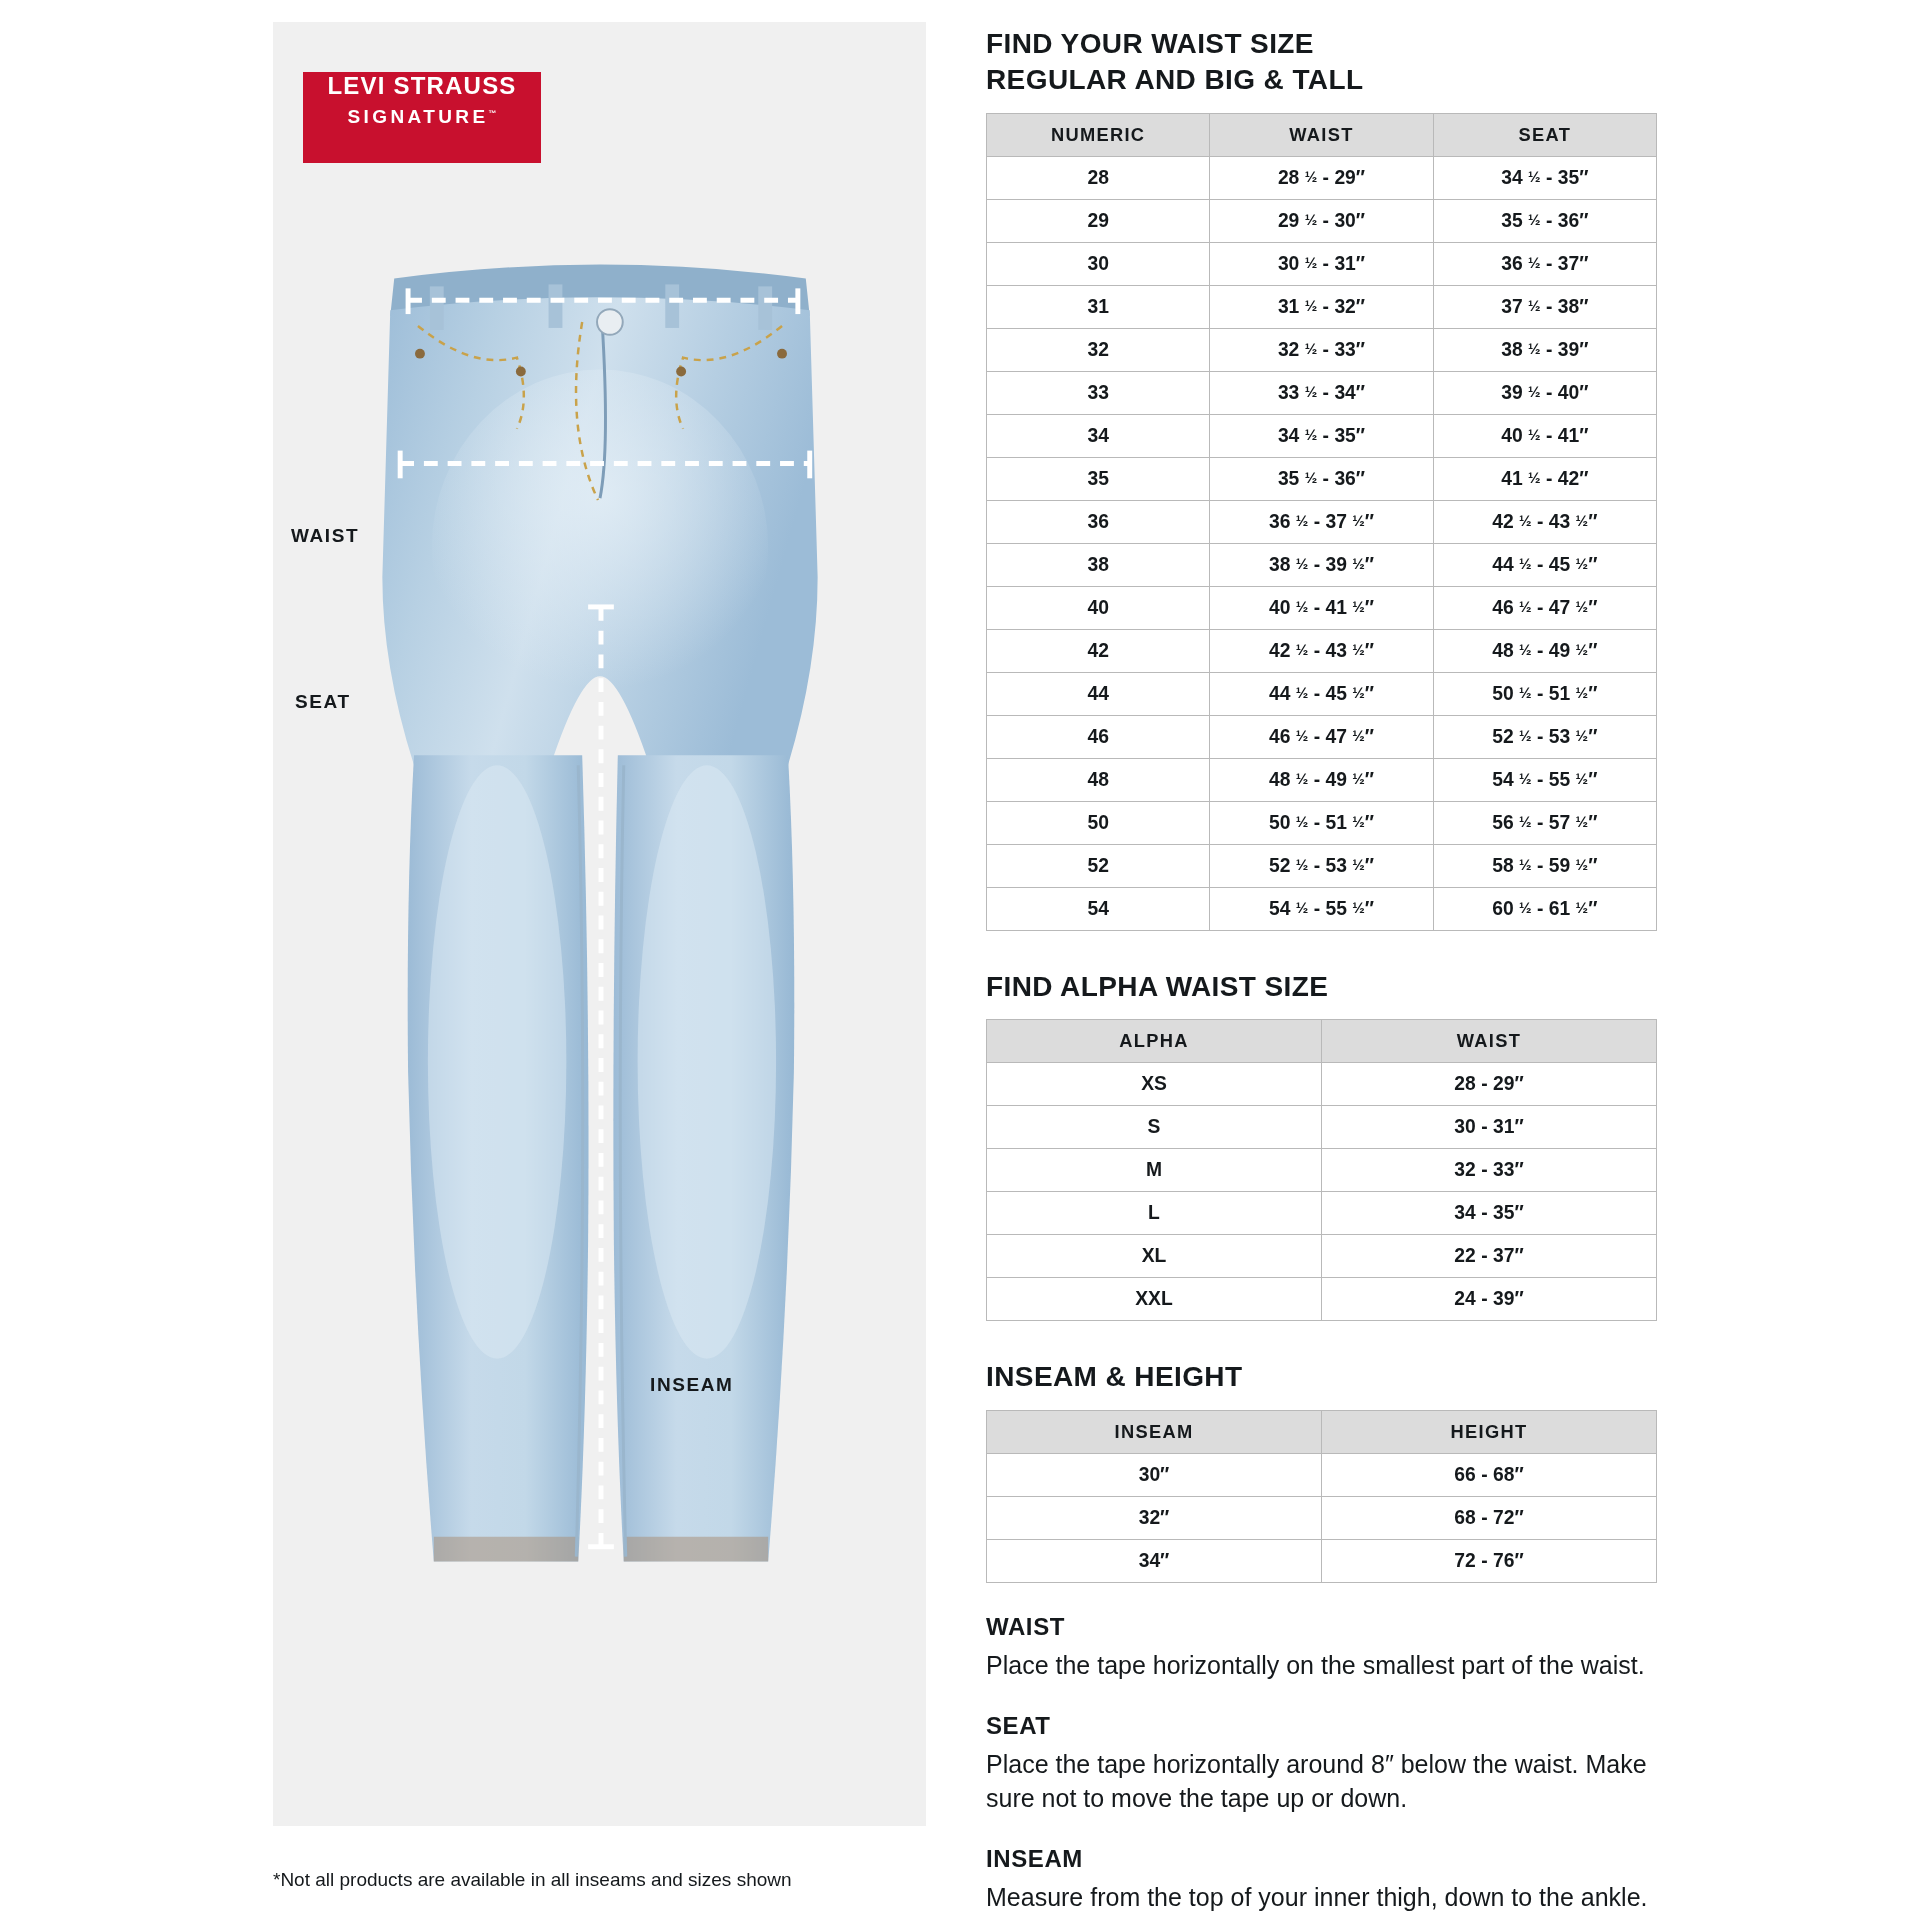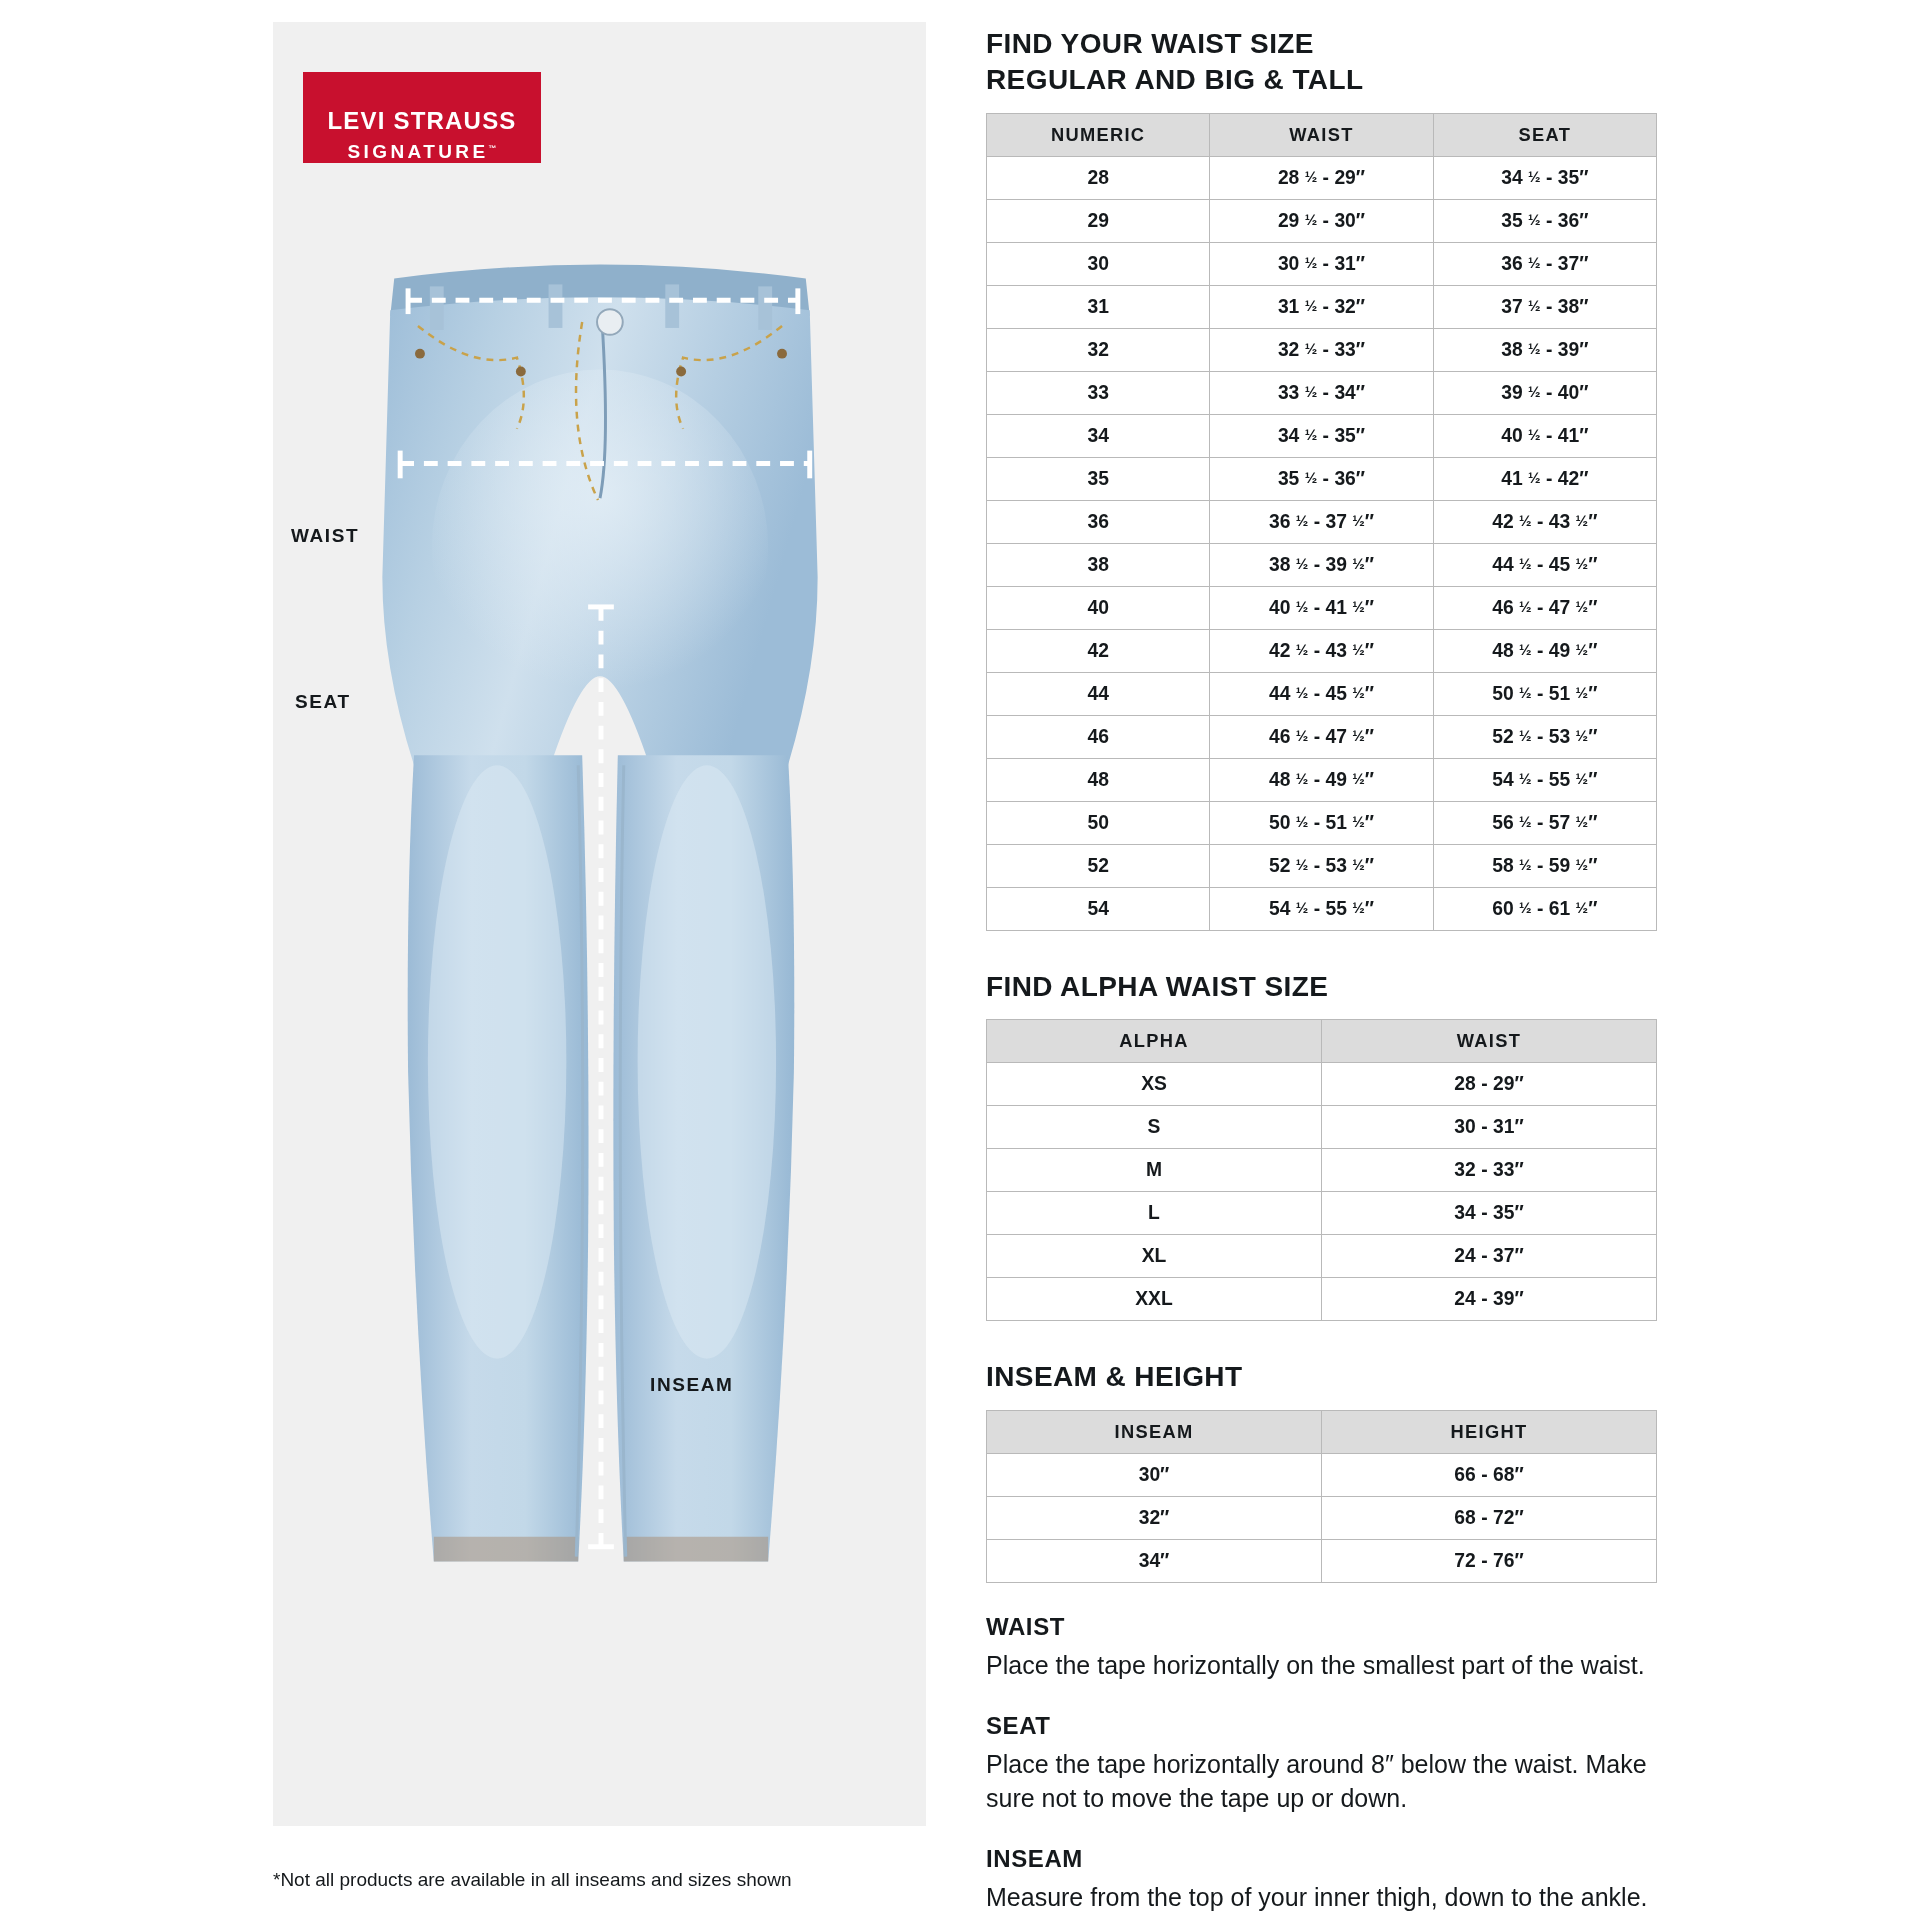--- a/index.html
+++ b/index.html
@@ -32,21 +32,21 @@
   .brand-logo {
     position: absolute;
     left: 30px;
     top: 50px;
     width: 238px;
     height: 91px;
     background: #c8102e;
     display: flex;
     flex-direction: column;
     align-items: center;
-    justify-content: flex-end;
+    justify-content: flex-start;
     color: #ffffff;
   }
   .brand-logo .line1 {
     font-size: 24px;
     font-weight: bold;
     letter-spacing: 1.2px;
   }
   .brand-logo .line2 {
     font-size: 19px;
     font-weight: bold;
@@ -363,21 +363,21 @@
           <tr>
             <td>M</td>
             <td>32 - 33″</td>
           </tr>
           <tr>
             <td>L</td>
             <td>34 - 35″</td>
           </tr>
           <tr>
             <td>XL</td>
-            <td>24 - 37″</td>
+            <td>22 - 37″</td>
           </tr>
           <tr>
             <td>XXL</td>
             <td>24 - 39″</td>
           </tr>
         </tbody>
     </table>
 
     <h2 class="section-title spaced">INSEAM &amp; HEIGHT</h2>
     <table class="sz">

